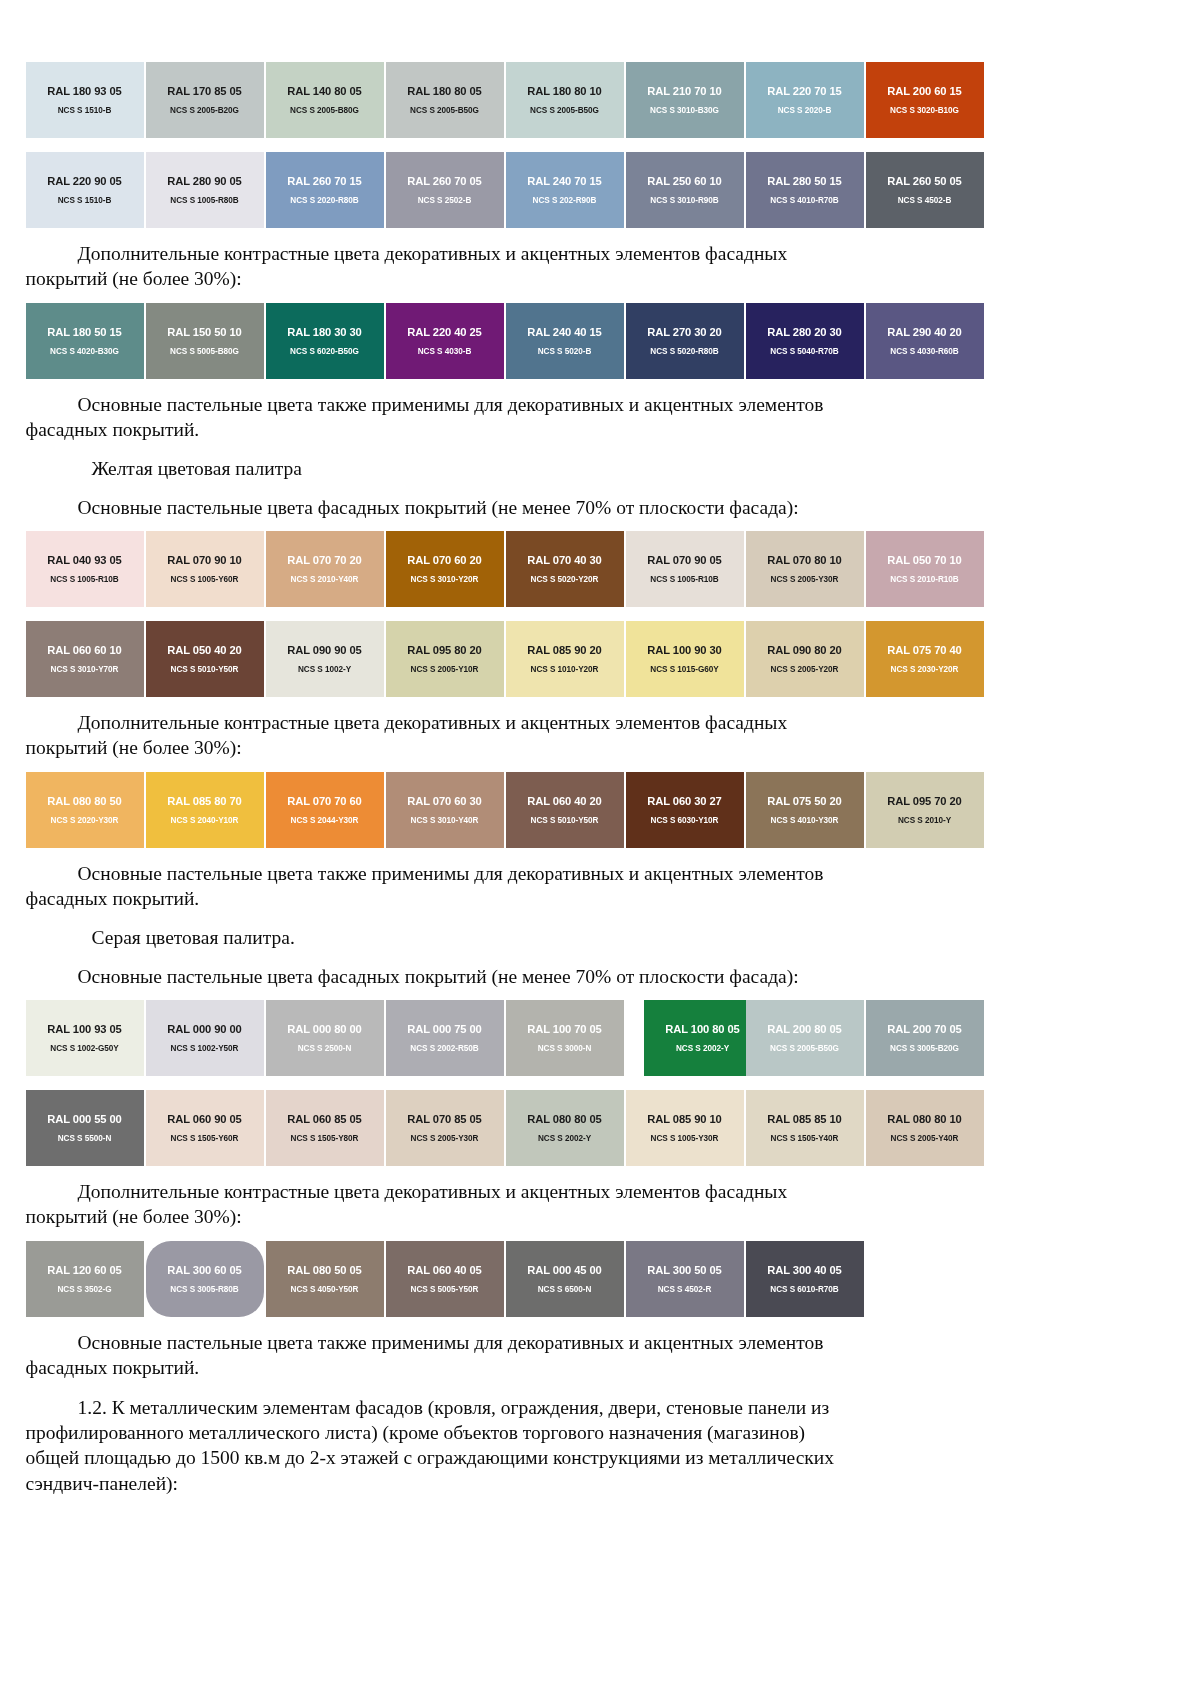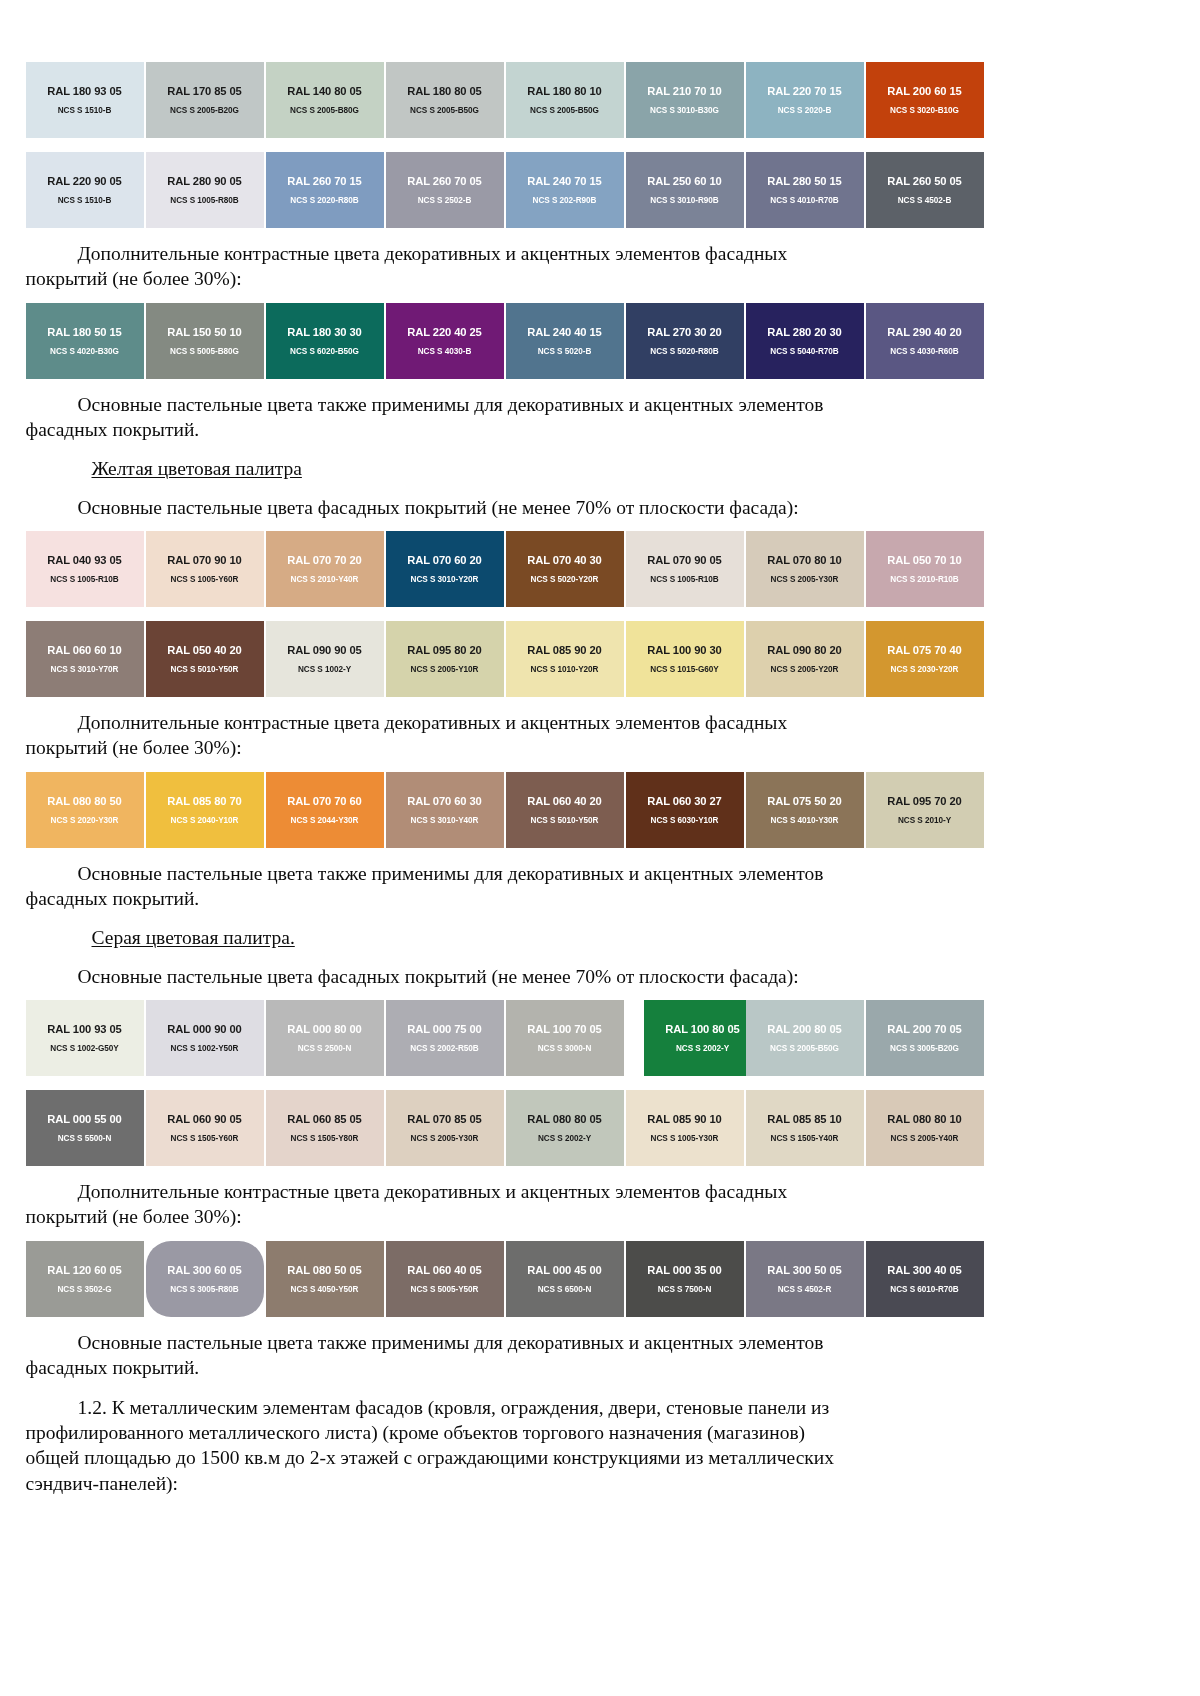--- a/index.html
+++ b/index.html
@@ -48,21 +48,20 @@
   }
   .heading-underline {
     font-family: "Liberation Serif", "DejaVu Serif", serif;
     font-size: 19.5px;
     line-height: 1.30;
     margin: 14px 0 8px 0;
     padding-left: 66px;
     color: #0c0c0c;
   }
   .heading-underline span.u {
-    text-decoration: underline;
     text-underline-offset: 2px;
     text-align: center;
   }
 
   
   .swatch-grid {
     display: grid;
     grid-template-columns: repeat(8, 118px);
     column-gap: 2px;
     justify-content: start;
@@ -250,21 +249,21 @@
             <div class="ncs">NCS S 1005-R10B</div>
           </div>
           <div class="swatch tall light" style="background: rgb(241, 221, 205);">
             <div class="ral">RAL 070 90 10</div>
             <div class="ncs">NCS S 1005-Y60R</div>
           </div>
           <div class="swatch tall dark" style="background: rgb(214, 171, 133);">
             <div class="ral">RAL 070 70 20</div>
             <div class="ncs">NCS S 2010-Y40R</div>
           </div>
-          <div class="swatch tall dark" style="background: #0c4a6e;">
+          <div class="swatch tall dark" style="background: #a16207;">
             <div class="ral">RAL 070 60 20</div>
             <div class="ncs">NCS S 3010-Y20R</div>
           </div>
           <div class="swatch tall dark" style="background: rgb(122, 74, 36);">
             <div class="ral">RAL 070 40 30</div>
             <div class="ncs">NCS S 5020-Y20R</div>
           </div>
           <div class="swatch tall light" style="background: rgb(230, 223, 216);">
             <div class="ral">RAL 070 90 05</div>
             <div class="ncs">NCS S 1005-R10B</div>
@@ -455,24 +454,20 @@
             <div class="ral">RAL 080 50 05</div>
             <div class="ncs">NCS S 4050-Y50R</div>
           </div>
           <div class="swatch tall dark" style="background: rgb(124, 108, 102);">
             <div class="ral">RAL 060 40 05</div>
             <div class="ncs">NCS S 5005-Y50R</div>
           </div>
           <div class="swatch tall dark" style="background: rgb(109, 109, 108);">
             <div class="ral">RAL 000 45 00</div>
             <div class="ncs">NCS S 6500-N</div>
-          </div>
-          <div class="swatch tall dark" style="background: rgb(76, 76, 74);">
-            <div class="ral">RAL 000 35 00</div>
-            <div class="ncs">NCS S 7500-N</div>
           </div>
           <div class="swatch tall dark" style="background: rgb(122, 120, 133);">
             <div class="ral">RAL 300 50 05</div>
             <div class="ncs">NCS S 4502-R</div>
           </div>
           <div class="swatch tall dark" style="background: rgb(74, 74, 83);">
             <div class="ral">RAL 300 40 05</div>
             <div class="ncs">NCS S 6010-R70B</div>
           </div>
         </div>

